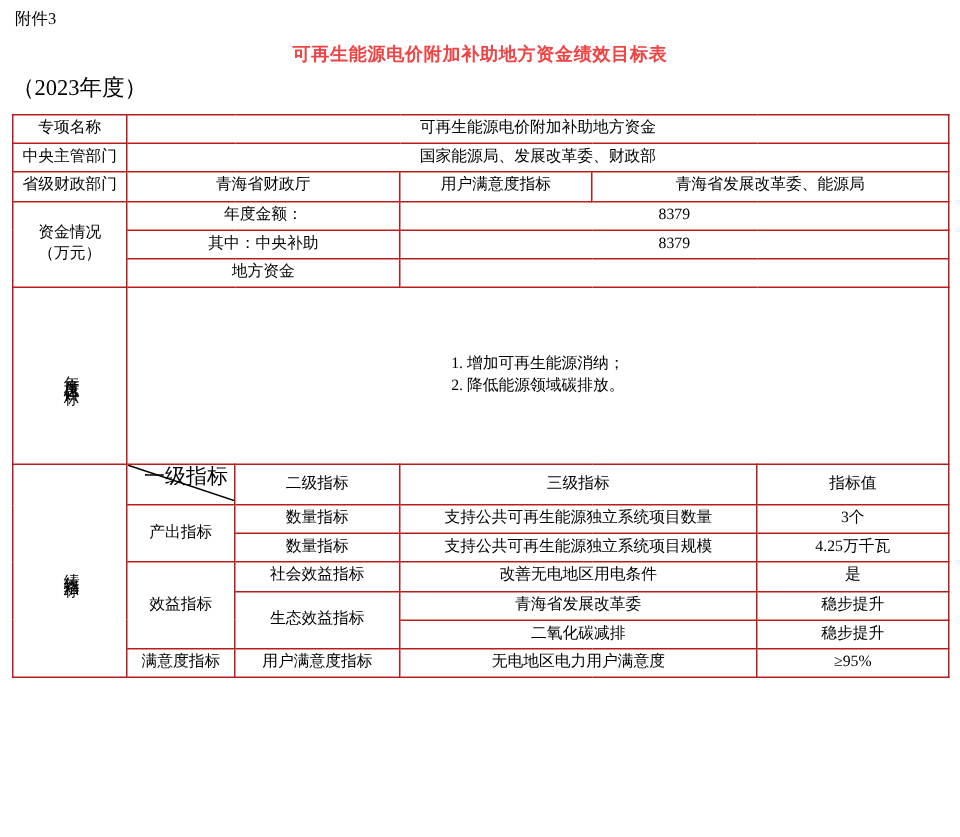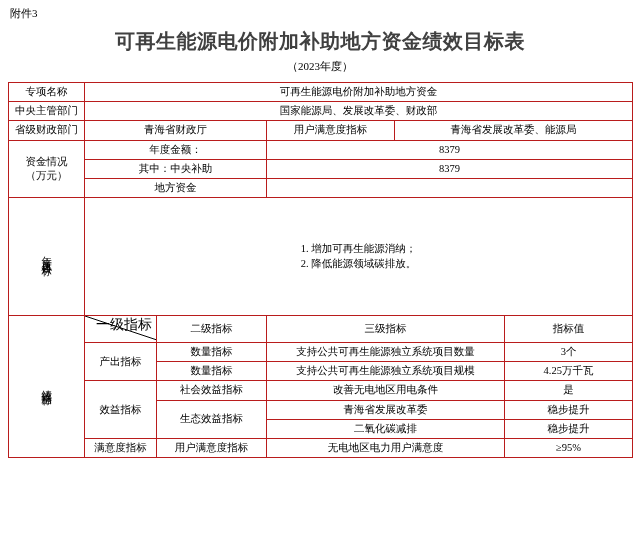--- a/index.html
+++ b/index.html
@@ -23,30 +23,30 @@
     position: relative;
   }
   .attach-label {
     font-size: 11px;
     line-height: 14px;
     margin: 0 0 2px 2px;
     font-family: "Liberation Serif", "DejaVu Serif", serif;
   }
   .doc-title {
     text-align: center;
-    font-size: 20px;
+    font-size: 12px;
     font-weight: bold;
-    color: #404040;
+    color: #ef4444;
     letter-spacing: 0.5px;
     margin: 8px 0 4px 0;
     font-family: "Liberation Serif", "DejaVu Serif", serif;
   }
   .doc-subtitle {
-    text-align: center;
-    font-size: 11px;
+    text-align: left;
+    font-size: 15px;
     margin: 0 0 8px 0;
     color: #000;
   }
   table.main {
     border-collapse: collapse;
     width: 624px;
     margin: 0 auto;
     table-layout: fixed;
   }
   table.main td {

